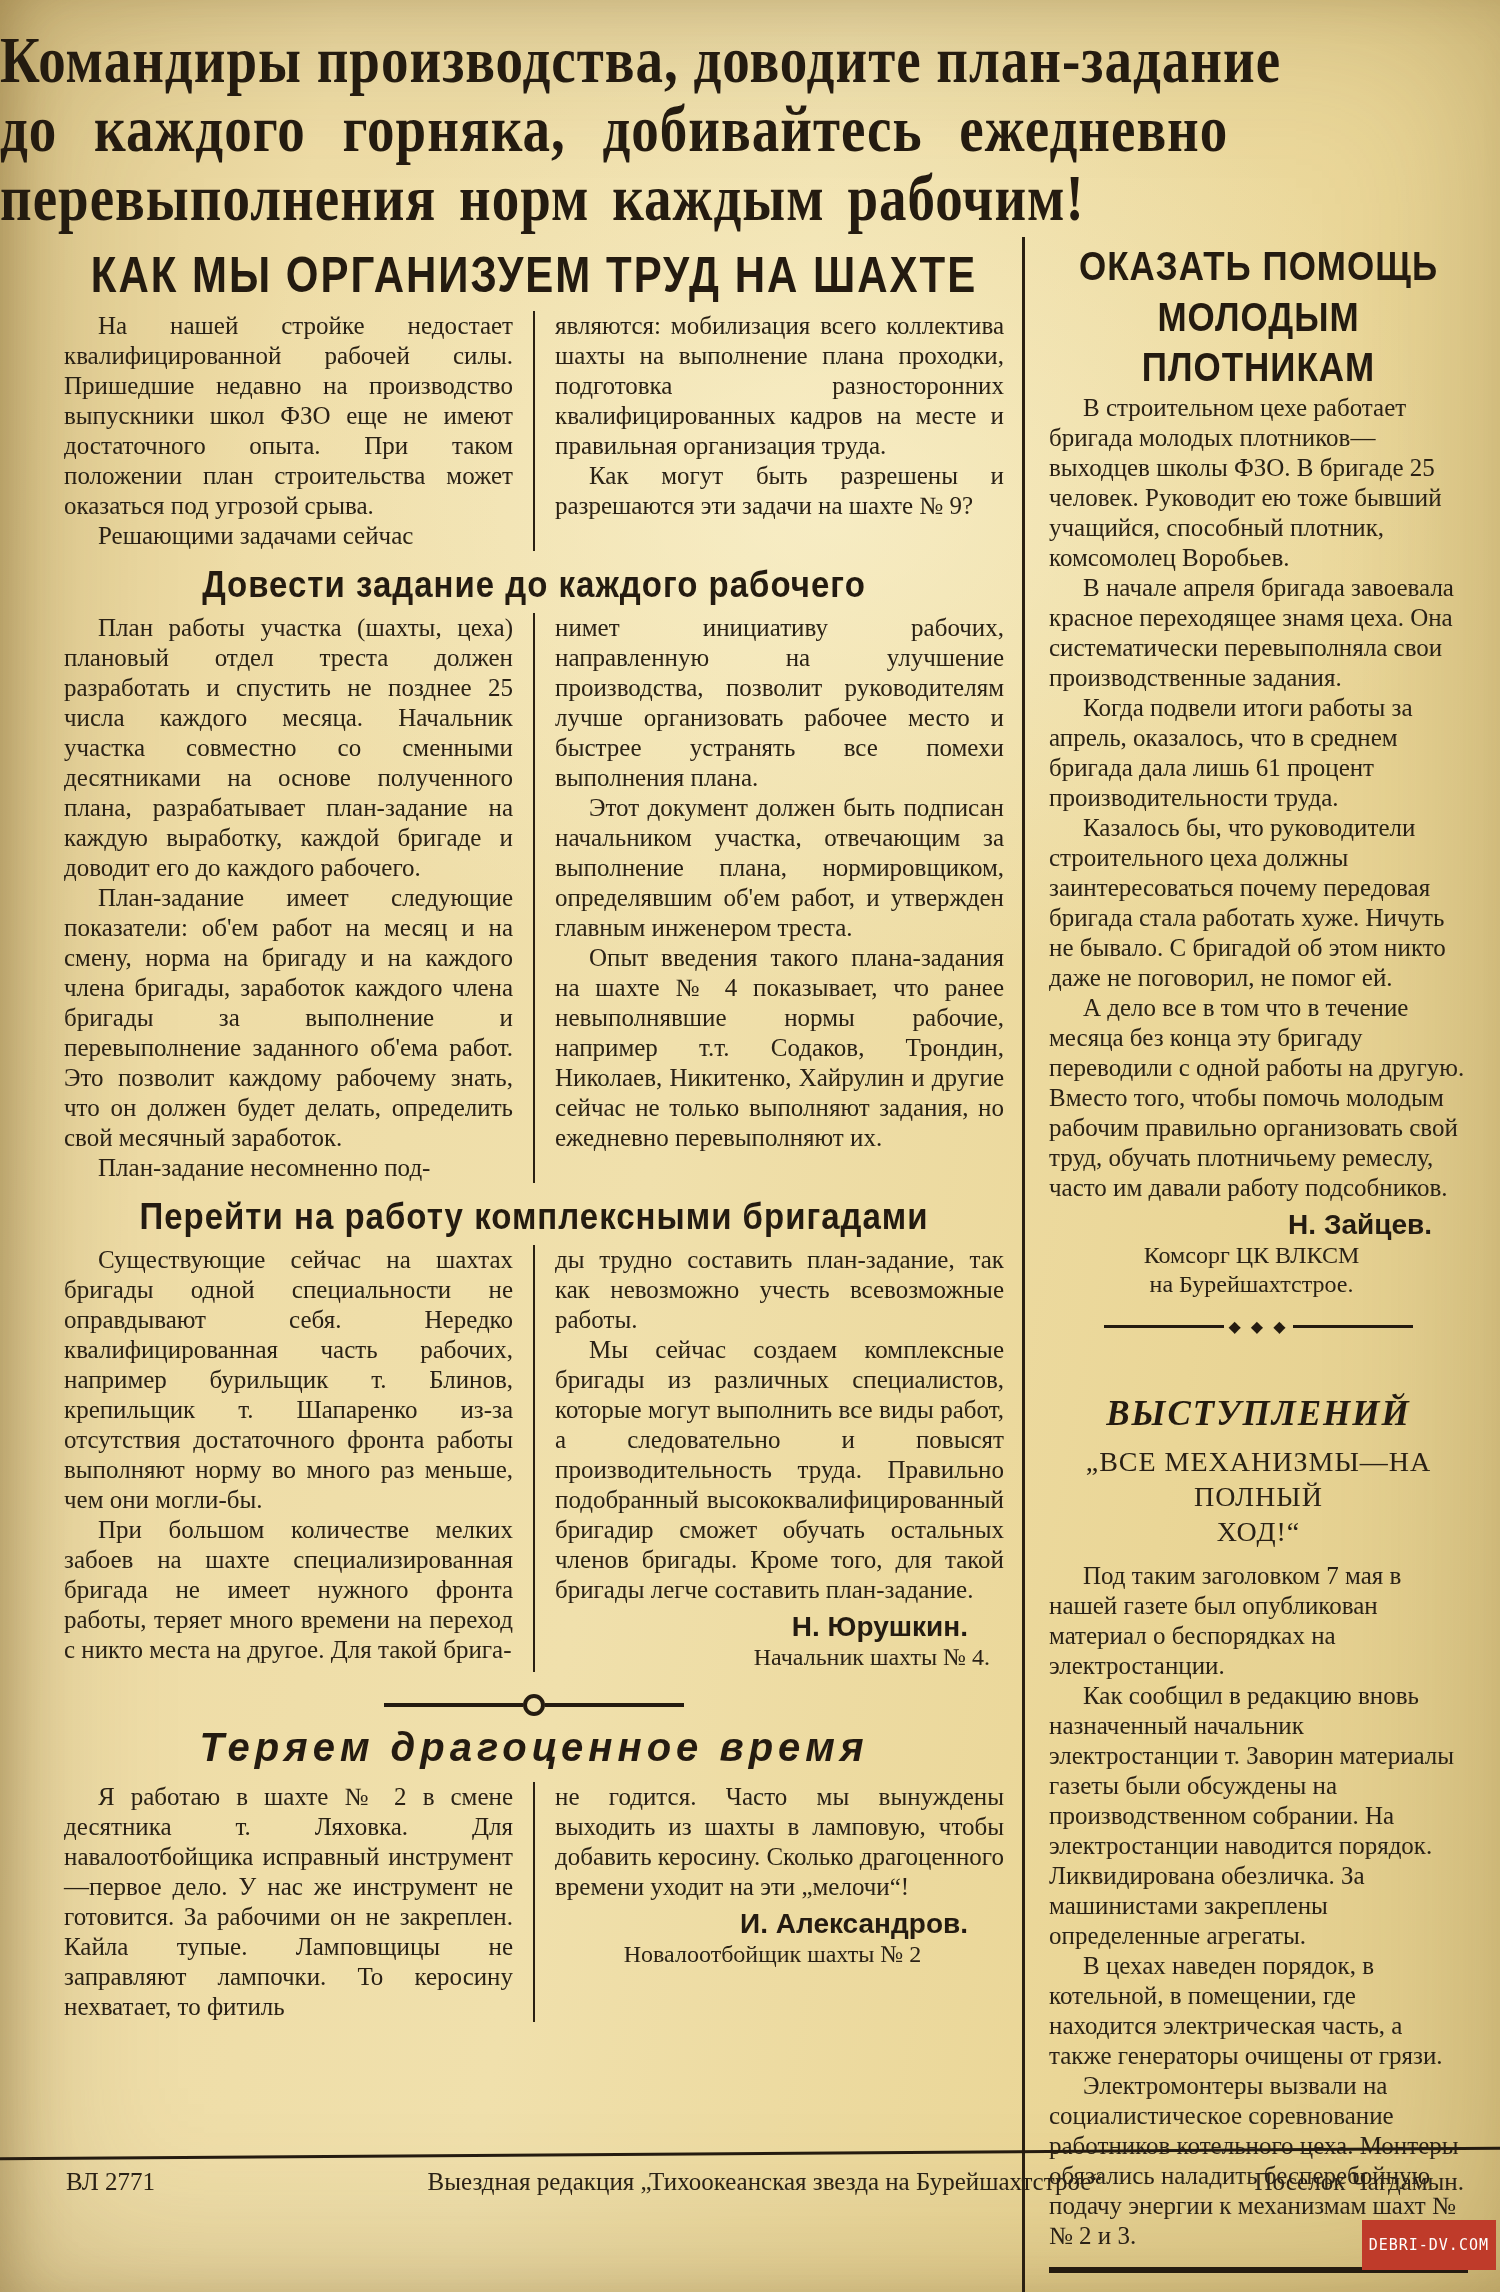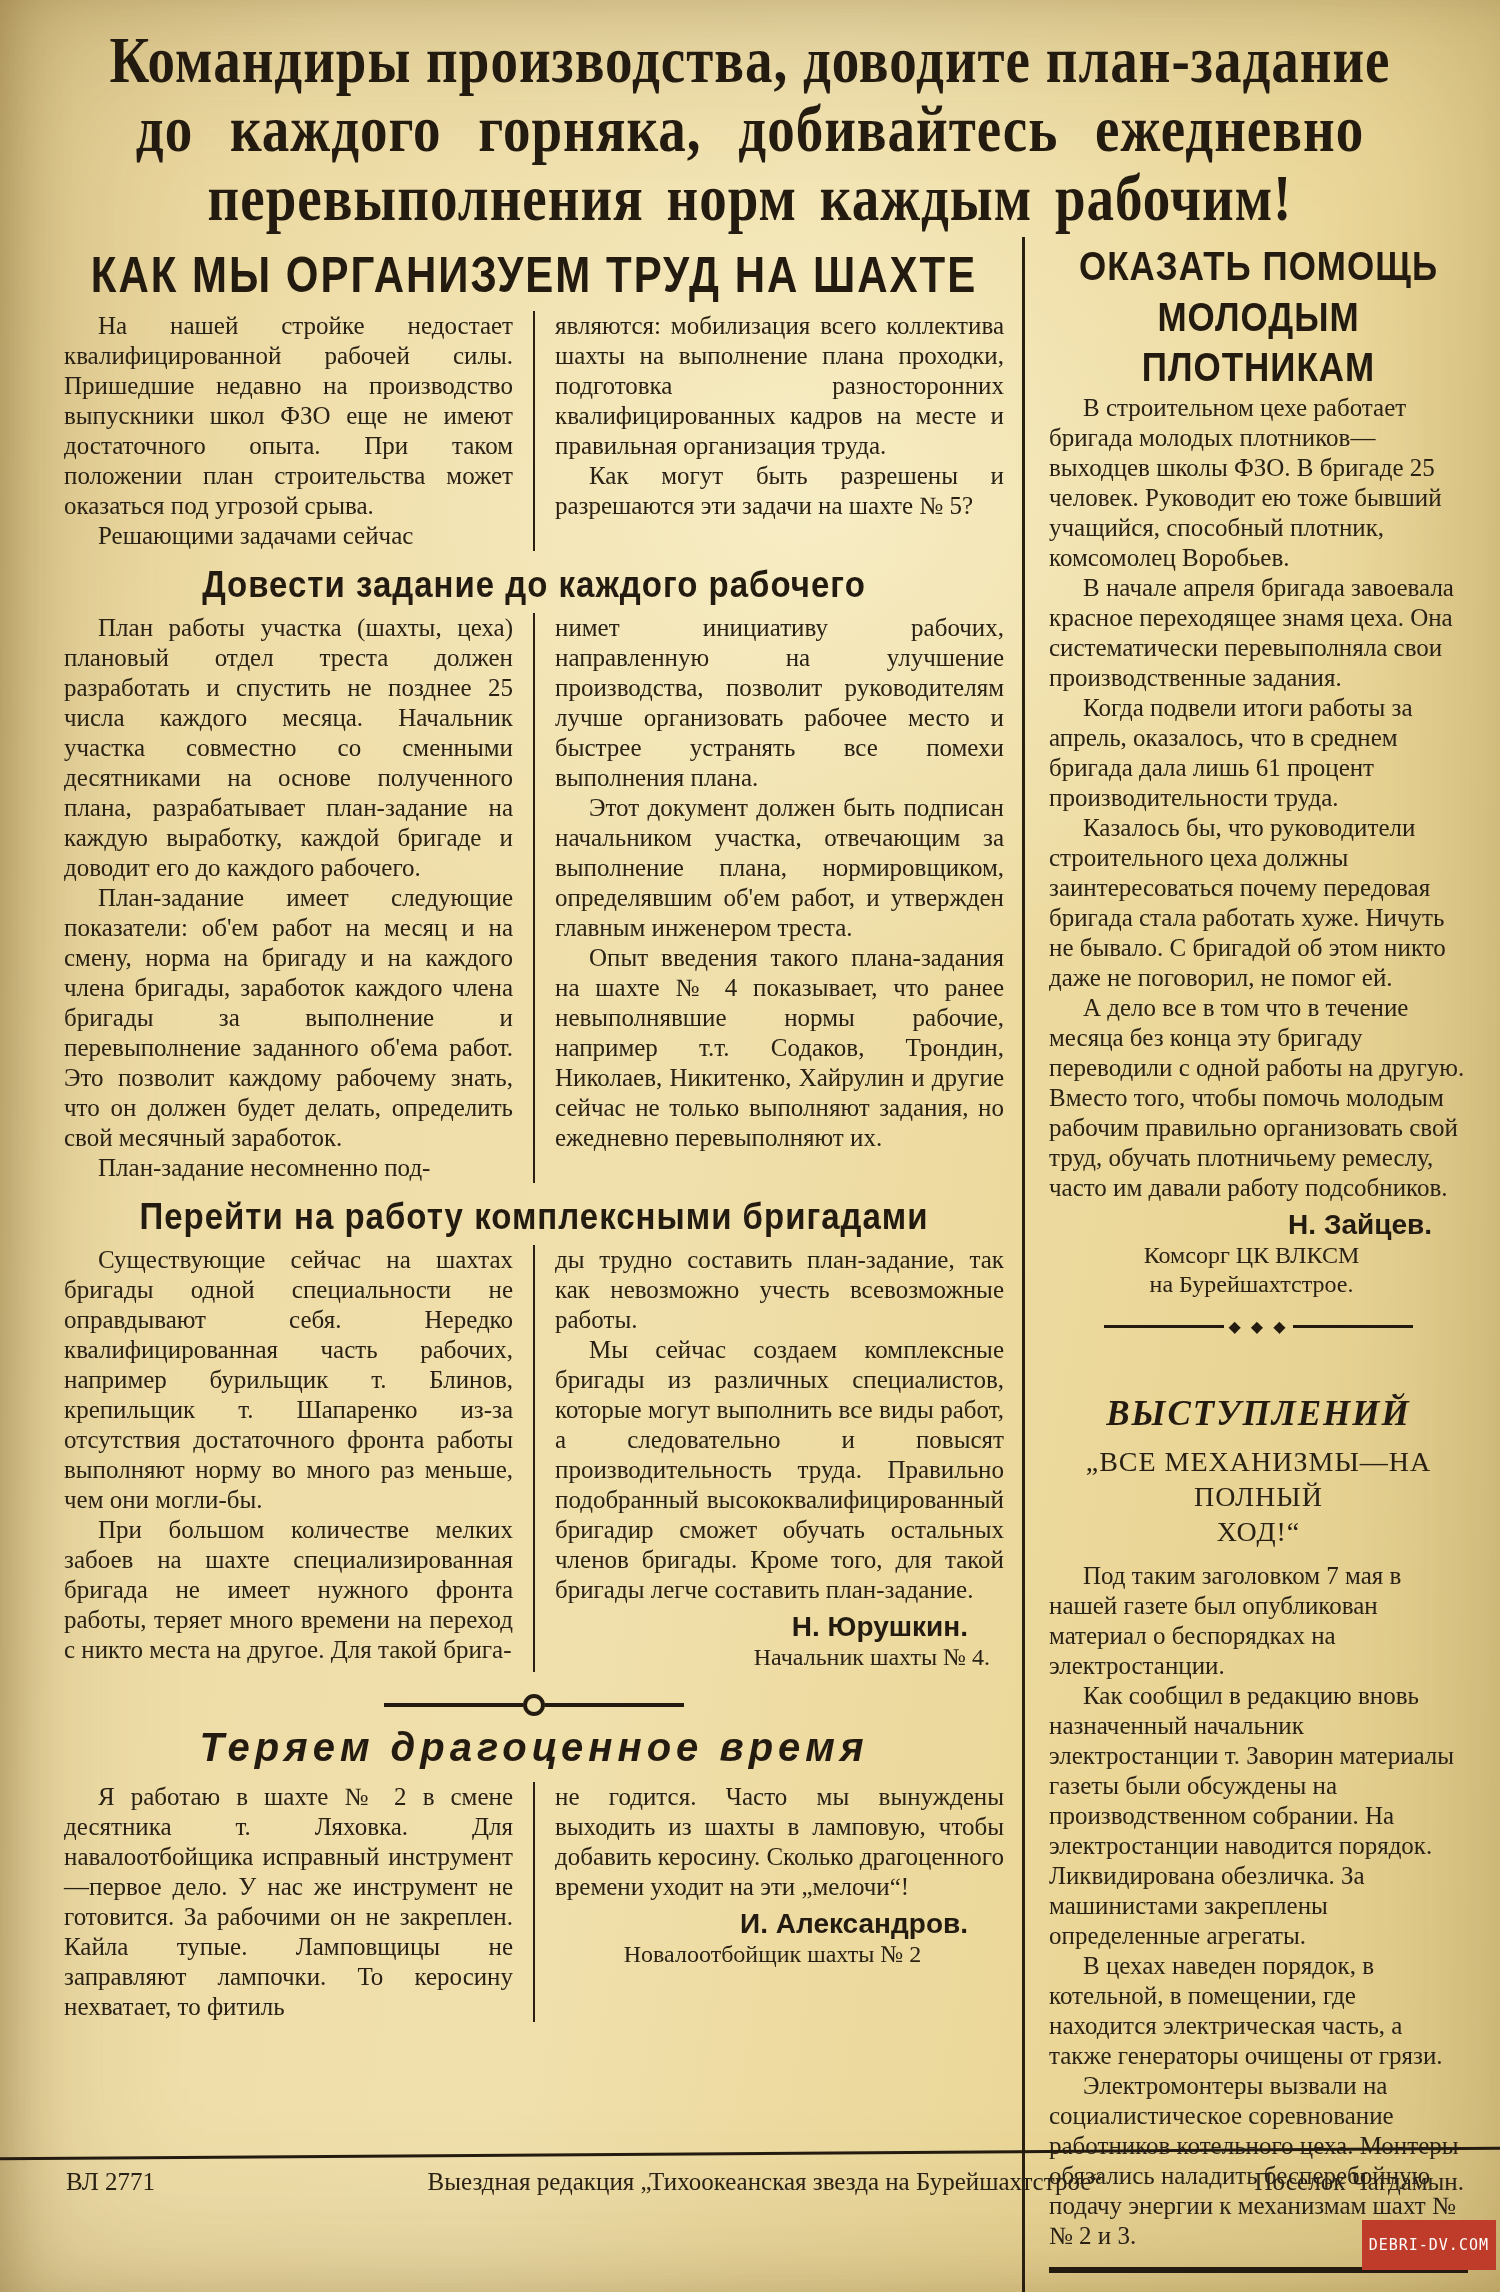--- a/index.html
+++ b/index.html
@@ -6,21 +6,21 @@
   html, body { margin:0; padding:0; background:#4a4238; }
   .page {
     width:1500px; height:2292px; position:relative; overflow:hidden; margin:0 auto;
     font-family:"Liberation Serif","DejaVu Serif",serif;
     color:#2a2115;
     background:
       radial-gradient(ellipse 900px 700px at 55% 22%, rgba(255,250,222,0.5), rgba(255,250,222,0) 70%),
       linear-gradient(100deg,#dfca8e 0%, #eedca6 18%, #f0e0ac 45%, #ead697 75%, #e0cb8a 100%);
     box-shadow: inset 0 0 170px rgba(110,80,25,0.32), inset 28px 0 60px -22px rgba(100,70,20,0.38);
   }
-  .masthead { padding-top:26px; text-align:center; }
+  .masthead { padding-top:26px; }
   .m-line { font-weight:700; font-size:55px; line-height:69px; transform:scaleY(1.18);
             color:#241b10; letter-spacing:1px; white-space:nowrap; }
   .m-line.l2 { word-spacing:22px; }
   .m-line.l3 { word-spacing:8px; }
 
   .content { display:flex; align-items:stretch; padding:4px 28px 0 64px; }
   .main { flex:0 0 958px; padding-right:18px; }
   .side { flex:1; border-left:3px solid #2a2012; padding-left:24px; padding-right:4px; }
 
   .cols { display:flex; }
@@ -92,21 +92,21 @@
     <div class="main">
 
       <h2 class="sec1 sec-sans">КАК МЫ ОРГАНИЗУЕМ ТРУД НА ШАХТЕ</h2>
       <div class="cols">
         <div class="col c1">
           <p class="pgf">На нашей стройке недостает квалифицированной рабочей силы. Пришедшие недавно на производство выпускники школ ФЗО еще не имеют достаточного опыта. При таком положении план строительства может оказаться под угрозой срыва.</p>
           <p class="pgf">Решающими задачами сейчас</p>
         </div>
         <div class="col c2">
           <p class="pgf noind">являются: мобилизация всего коллектива шахты на выполнение плана проходки, подготовка разносторонних квалифицированных кадров на месте и правильная организация труда.</p>
-          <p class="pgf">Как могут быть разрешены и разрешаются эти задачи на шахте № 5?</p>
+          <p class="pgf">Как могут быть разрешены и разрешаются эти задачи на шахте № 9?</p>
         </div>
       </div>
 
       <h3 class="sec2 sec-sans">Довести задание до каждого рабочего</h3>
       <div class="cols">
         <div class="col c1">
           <p class="pgf">План работы участка (шахты, цеха) плановый отдел треста должен разработать и спустить не позднее 25 числа каждого месяца. Начальник участка совместно со сменными десятниками на основе полученного плана, разрабатывает план-задание на каждую выработку, каждой бригаде и доводит его до каждого рабочего.</p>
           <p class="pgf">План-задание имеет следующие показатели: об'ем работ на месяц и на смену, норма на бригаду и на каждого члена бригады, заработок каждого члена бригады за выполнение и перевыполнение заданного об'ема работ. Это позволит каждому рабочему знать, что он должен будет делать, определить свой месячный заработок.</p>
           <p class="pgf">План-задание несомненно под-</p>
         </div>

